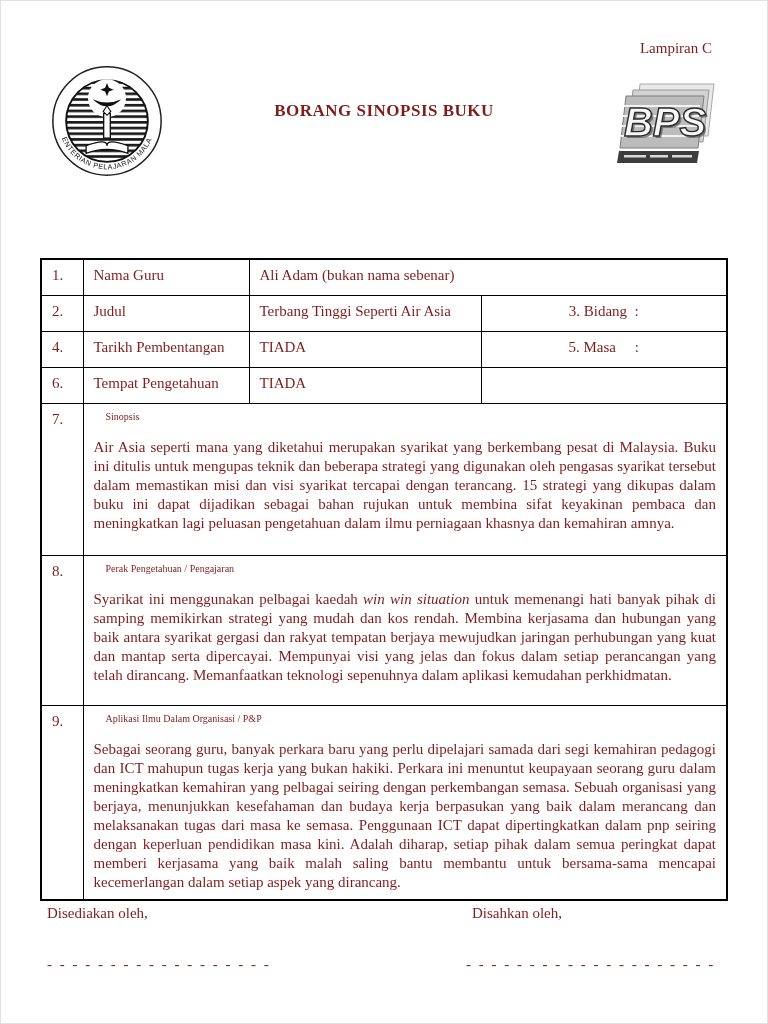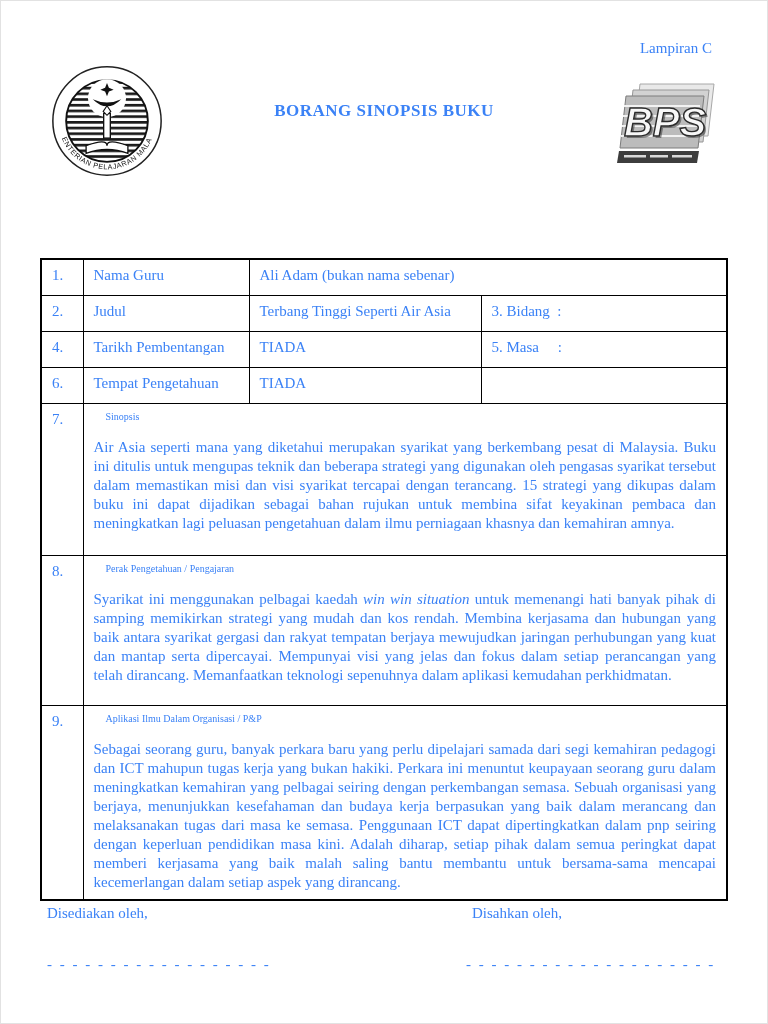--- a/index.html
+++ b/index.html
@@ -1,18 +1,18 @@
 <!DOCTYPE html>
 <html><head>
 <meta charset="utf-8">
 <style>
   html,body { margin:0; padding:0; background:#ffffff; }
   .page {
     position:relative; width:768px; height:1024px; background:#fff;
-    font-family:"Liberation Serif", serif; color:#3b82f6; overflow:hidden;
+    font-family:"Liberation Serif", serif; color:#7f1d1d; overflow:hidden;
     box-shadow: inset 0 0 0 1px #e2e2e2;
   }
   .lampiran { position:absolute; top:40px; right:56px; font-size:15px; }
   .kpm-logo { position:absolute; top:64px; left:50px; width:114px; height:114px; }
   .page-title {
     position:absolute; top:101px; left:0; width:100%; text-align:center;
     font-size:17px; font-weight:bold; letter-spacing:0.5px;
   }
   .bps-logo { position:absolute; top:80px; right:50px; width:106px; height:90px; }
 
@@ -21,21 +21,21 @@
   .school-line.kod  { top:231px; }
   .school-line .lbl { width:138px; }
 
   .form-wrap { position:absolute; top:258px; left:40px; width:688px; }
   table.form { border-collapse:collapse; width:688px; border:2px solid #000; table-layout:fixed; }
   table.form td {
     border:1.4px solid #000; padding:7px 10px; font-size:15px;
     vertical-align:top; overflow:hidden;
   }
   td.num { padding-left:12px; }
-  .pre { white-space:pre; }
+  .pre { white-space:pre;text-align:center; }
   .section-label { font-size:10px;margin-left:12px; }
   .section-body { margin:16px 0 0 0; text-align:justify; line-height:1.27; font-size:15px; }
   tr.small-row td { height:21px; }
   tr.row-sinopsis td { height:137px; }
   tr.row-nilai td { height:135px; }
   tr.row-aplikasi td { height:169px; }
 
   .footer-label { position:absolute; top:905px; font-size:15px; }
   .footer-label.left { left:47px; }
   .footer-label.right { left:472px; }

